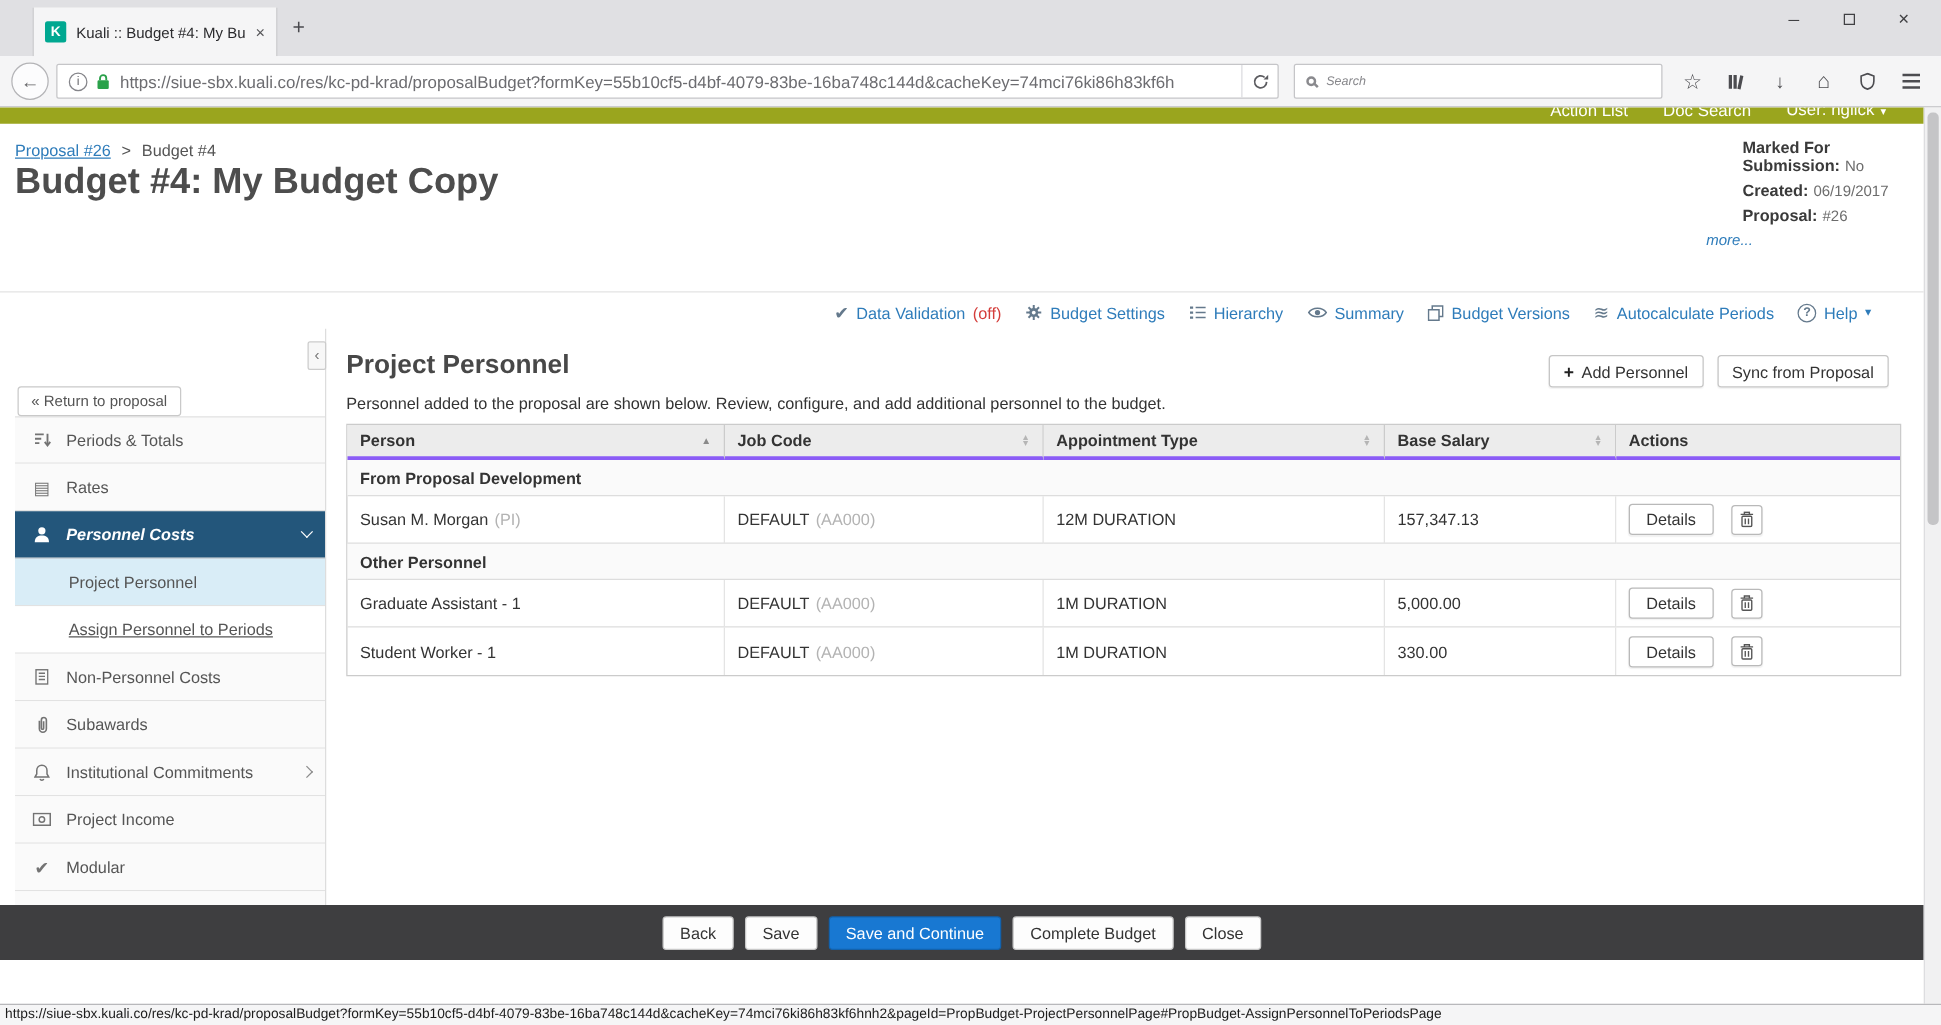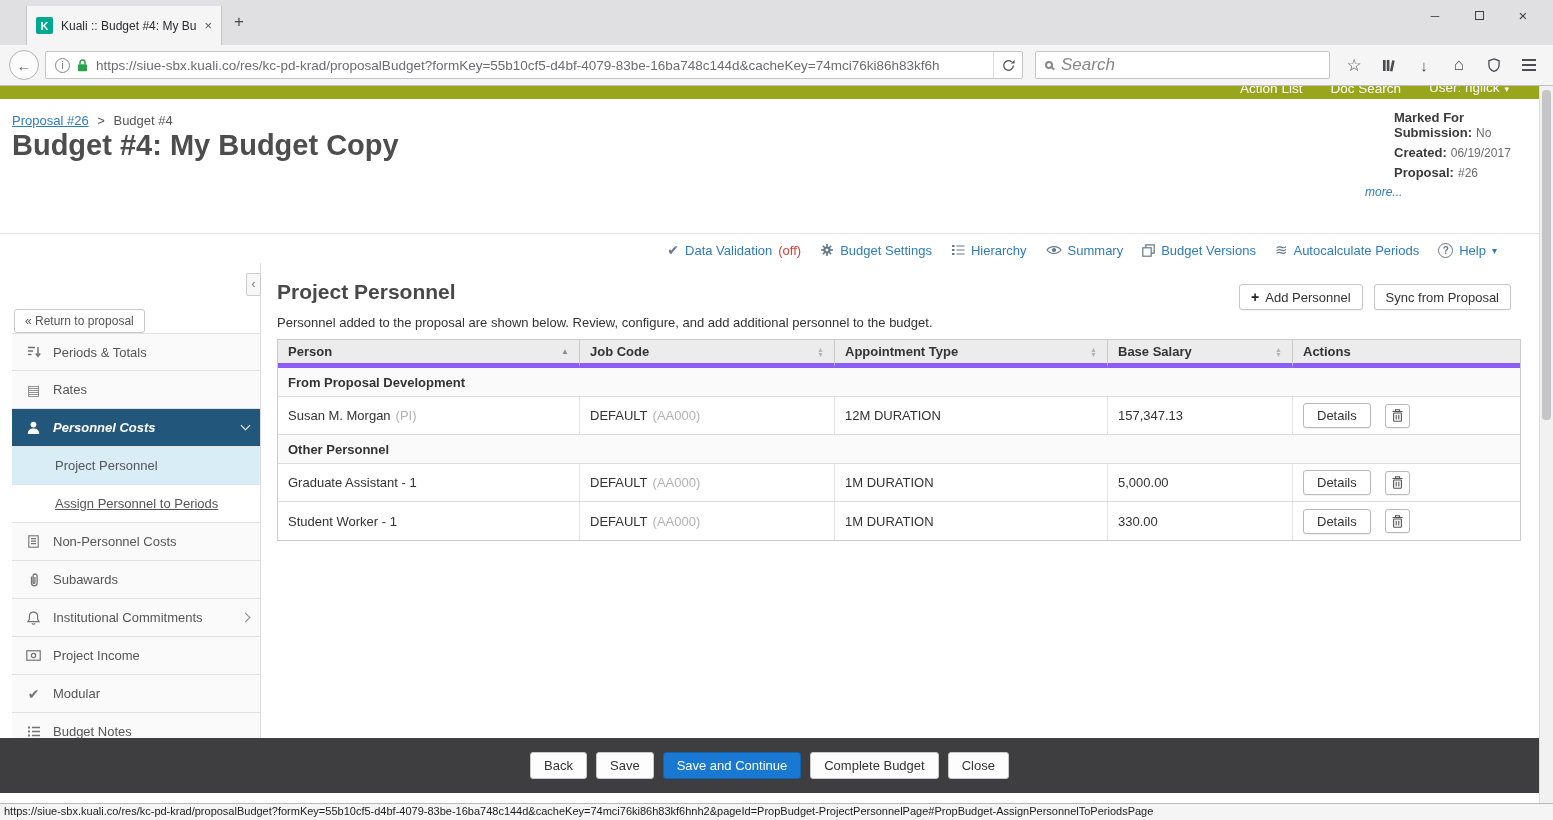--- a/index.html
+++ b/index.html
@@ -33,21 +33,21 @@
   .url-input { flex:1; border:0; outline:0; background:transparent; font-family:"Liberation Sans",sans-serif;
                font-size:13.5px; color:#6c6c70; padding:0 8px; }
   .reload { width:29px; align-self:stretch; border-left:1px solid #dcdcdf; display:flex;
             align-items:center; justify-content:center; color:#5c5c60; }
   .searchbar { margin-left:12px; width:295px; height:28px; background:#fff; border:1px solid #c5c5c8;
                border-radius:2px; display:flex; align-items:center; padding:0 9px; gap:8px; flex:none; }
   .mag { width:8px; height:8px; border:2px solid #8a8a8e; border-radius:50%; position:relative; flex:none; }
   .mag::after { content:""; position:absolute; width:5px; height:2px; background:#8a8a8e; right:-4px;
                 bottom:-2px; transform:rotate(45deg); }
   .search-input { flex:1; border:0; outline:0; background:transparent; font-family:"Liberation Sans",sans-serif;
-                  font-size:17px; color:#c2410c; }
+                  font-size:10px; color:#c2410c; }
   .search-input::placeholder { font-style:italic; color:#88888c; }
   .navicons { display:flex; align-items:center; margin-left:15px; gap:17px; color:#4c4c50; }
   .navicon { font-size:15px; display:flex; align-items:center; justify-content:center; width:18px; }
   .burger { width:14px; height:2px; background:#4c4c50; box-shadow:0 -5px 0 #4c4c50, 0 5px 0 #4c4c50; }
 
   
   .pagearea { position:absolute; left:0; top:86px; width:1539px; height:717px; background:#fff; }
   .scrolltrack { position:absolute; right:0; top:86px; width:14px; height:717px; background:#f1f1f2;
                  border-left:1px solid #dddde0; }
   .scrollthumb { position:absolute; left:2px; top:4px; width:9px; height:330px; background:#c5c5c7; border-radius:4px; }
@@ -103,39 +103,39 @@
   .main-h1 { font-size:21px; font-weight:bold; color:#484848; padding-top:17px; }
   .top-btns { position:absolute; right:10px; top:21px; display:flex; gap:11px; }
   .btn { display:flex; align-items:center; gap:6px; padding:4px 11px; background:#fff; border:1px solid #c6c6c6;
          border-radius:3px; font-size:13px; color:#333; box-shadow:0 1px 1px rgba(0,0,0,.05); }
   .btn-plus { font-weight:bold; font-size:14px; color:#222; }
   .desc { margin-top:11px; font-size:13px; color:#333; }
   .ptable { margin-top:9px; width:1244px; border:1px solid #cbcbcb; }
   .trow { display:grid; grid-template-columns:302px 255px 273px 185px 227px; }
   .th { background:#ececec; font-weight:bold; font-size:13px; color:#333; padding:0 10px; height:28px;
         display:flex; align-items:center; justify-content:space-between; border-right:1px solid #cbcbcb;
-        border-bottom:5px solid #8b5cf6; }
+        border-bottom:3px solid #8b5cf6; }
   .th:last-child { border-right:0; }
   .sort-a { color:#8a8a8a; font-size:8px; }
   .sort-b { display:flex; flex-direction:column; color:#b5b5b5; font-size:7px; line-height:5px; }
   .tgroup { height:29px; display:flex; align-items:center; padding-left:10px; font-size:13px; font-weight:bold;
             color:#333; background:#fafafa; border-bottom:1px solid #ddd; }
   .td { height:38px; display:flex; align-items:center; gap:5px; padding:0 10px; font-size:13px; color:#333;
         border-right:1px solid #e4e4e4; border-bottom:1px solid #ddd; }
   .td:last-child { border-right:0; }
   .trow.last .td { border-bottom:0; }
   .mut { color:#b3b3b3; }
   .details-btn { padding:4px 13px; background:#fff; border:1px solid #b9b9b9; border-radius:3px; font-size:13px;
                  color:#333; box-shadow:0 1px 1px rgba(0,0,0,.06); }
   .trash-btn { width:25px; height:24px; margin-left:9px; background:#fff; border:1px solid #b9b9b9;
                border-radius:3px; display:flex; align-items:center; justify-content:center; color:#555;
                box-shadow:0 1px 1px rgba(0,0,0,.06); }
 
   
-  .footer { position:absolute; left:0; top:652px; width:1539px; height:55px; background:#3e3e40;
+  .footer { position:absolute; left:0; top:638px; width:1539px; height:44px; background:#3e3e40;
             display:flex; align-items:center; justify-content:center; gap:9px; }
   .fbtn { height:27px; padding:0 13px; background:#fdfdfd; border:1px solid #c9c9c9; border-radius:3px;
           font-size:13px; color:#333; font-family:"Liberation Sans",sans-serif; }
   .fbtn.primary { background:#1878d2; border-color:#1262ad; color:#fff; }
   .statusbar { position:absolute; left:0; bottom:0; width:100%; height:17px; background:#f5f5f6;
                border-top:1px solid #b8b8bb; font-size:11px; color:#1c1c1c; line-height:15px; padding-left:4px;
                white-space:nowrap; overflow:hidden; }
   svg { display:block; }
 </style>
 </head>

